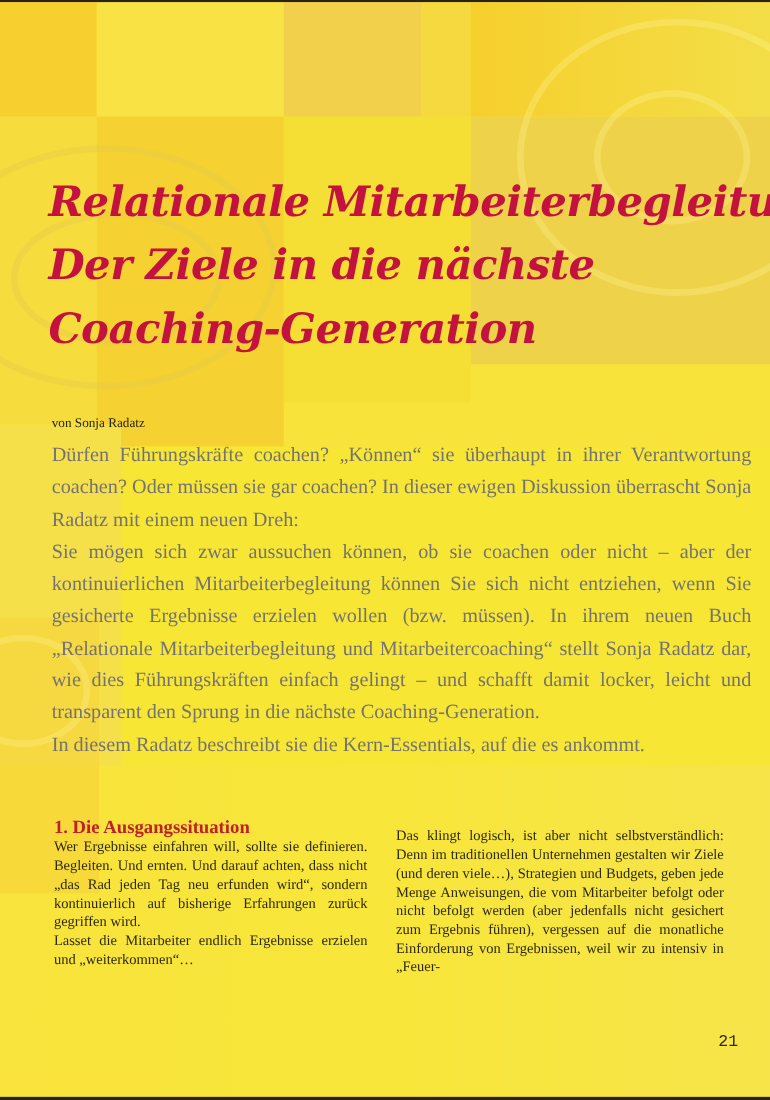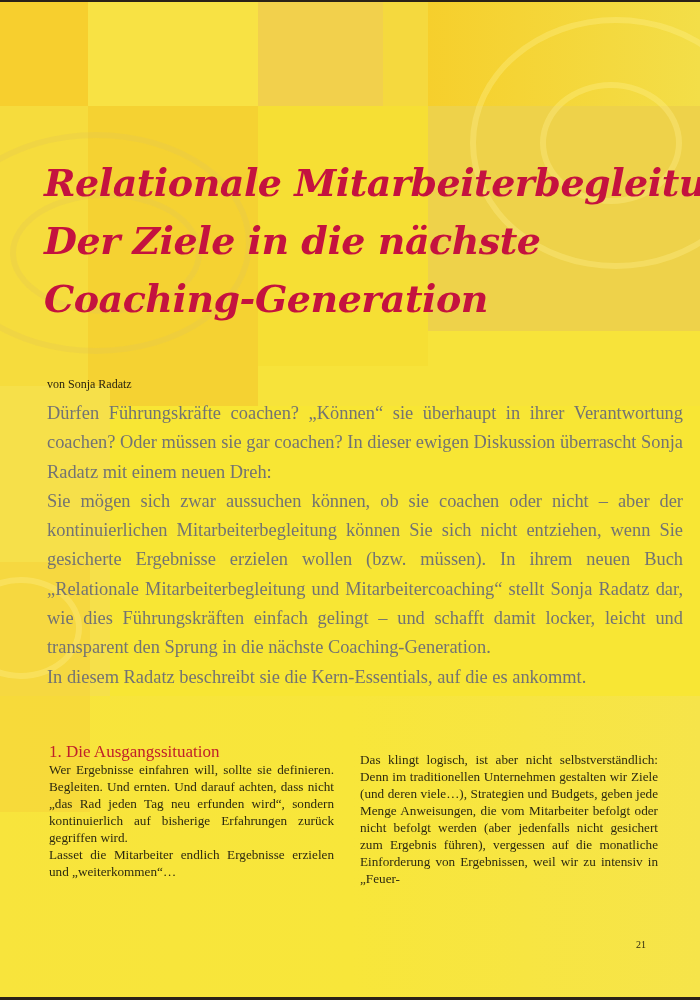--- a/index.html
+++ b/index.html
@@ -51,26 +51,26 @@
   .intro p { margin: 0; }
   .col {
     position: absolute; top: 740px; width: 285px;
     font-family: "Liberation Serif", serif; font-size: 13.2px; line-height: 17px; color: #2e2a10;
     text-align: justify;
   }
   .col-left { left: 49px; }
   .col-right { left: 360px; top: 749px; width: 298px; }
   .col p { margin: 0; }
   .h2 {
-    font-family: "Liberation Serif", serif; font-weight: normal; font-size: 17px; line-height: 19px;
+    font-family: "Liberation Serif", serif; font-weight: bold; font-size: 17px; line-height: 19px;
     color: #c0202a; margin: 0 0 0 0;
   }
   .pagenum {
-    position: absolute; left: 636px; top: 937px;
-    font-family: Liberation Serif, serif; font-size: 10px; color: #2e2a10;
+    position: absolute; left: 653px; top: 937px;
+    font-family: Liberation Mono, monospace; font-size: 15px; color: #2e2a10;
   }
 </style>
 </head>
 <body>
 
 <div class="page">
   <div class="bg b1"></div>
   <div class="bg b2"></div>
   <div class="bg b3"></div>
   <div class="bg b4"></div>

